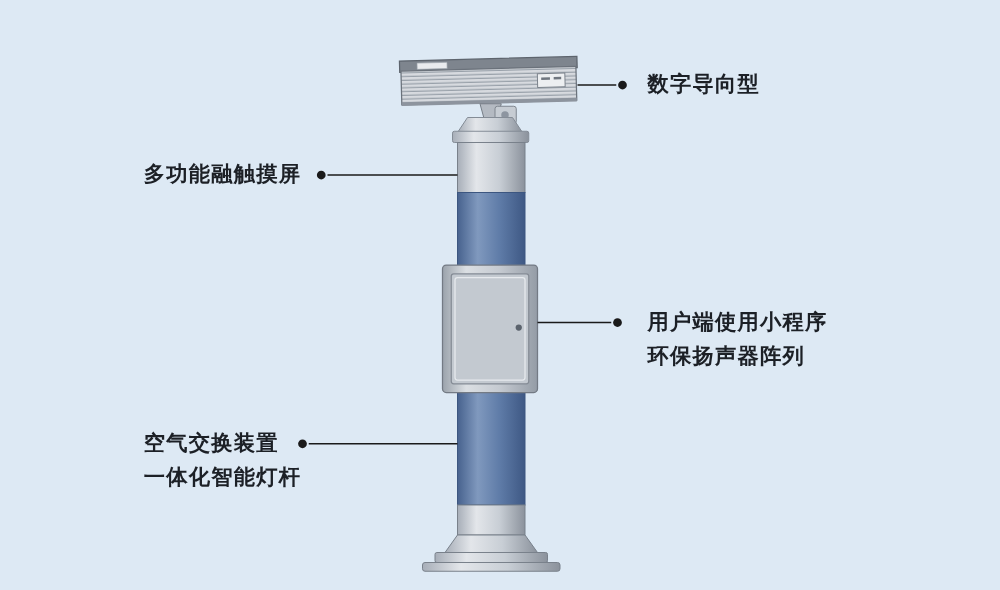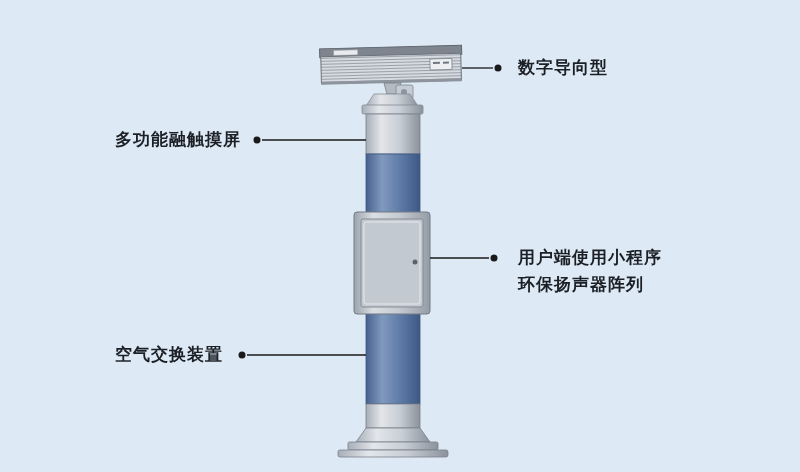--- a/index.html
+++ b/index.html
@@ -118,15 +118,16 @@
     <div class="ann-line">多功能融触摸屏</div>
   </div>
 
   <div class="ann" style="left:518px;top:244px;">
     <div class="ann-line">用户端使用小程序</div>
     <div class="ann-line">环保扬声器阵列</div>
   </div>
 
   <div class="ann" style="left:115px;top:341px;">
     <div class="ann-line">空气交换装置</div>
+    <div class="ann-line">一体化智能灯杆</div>
   </div>
 
 </div>
 
 </body></html>

